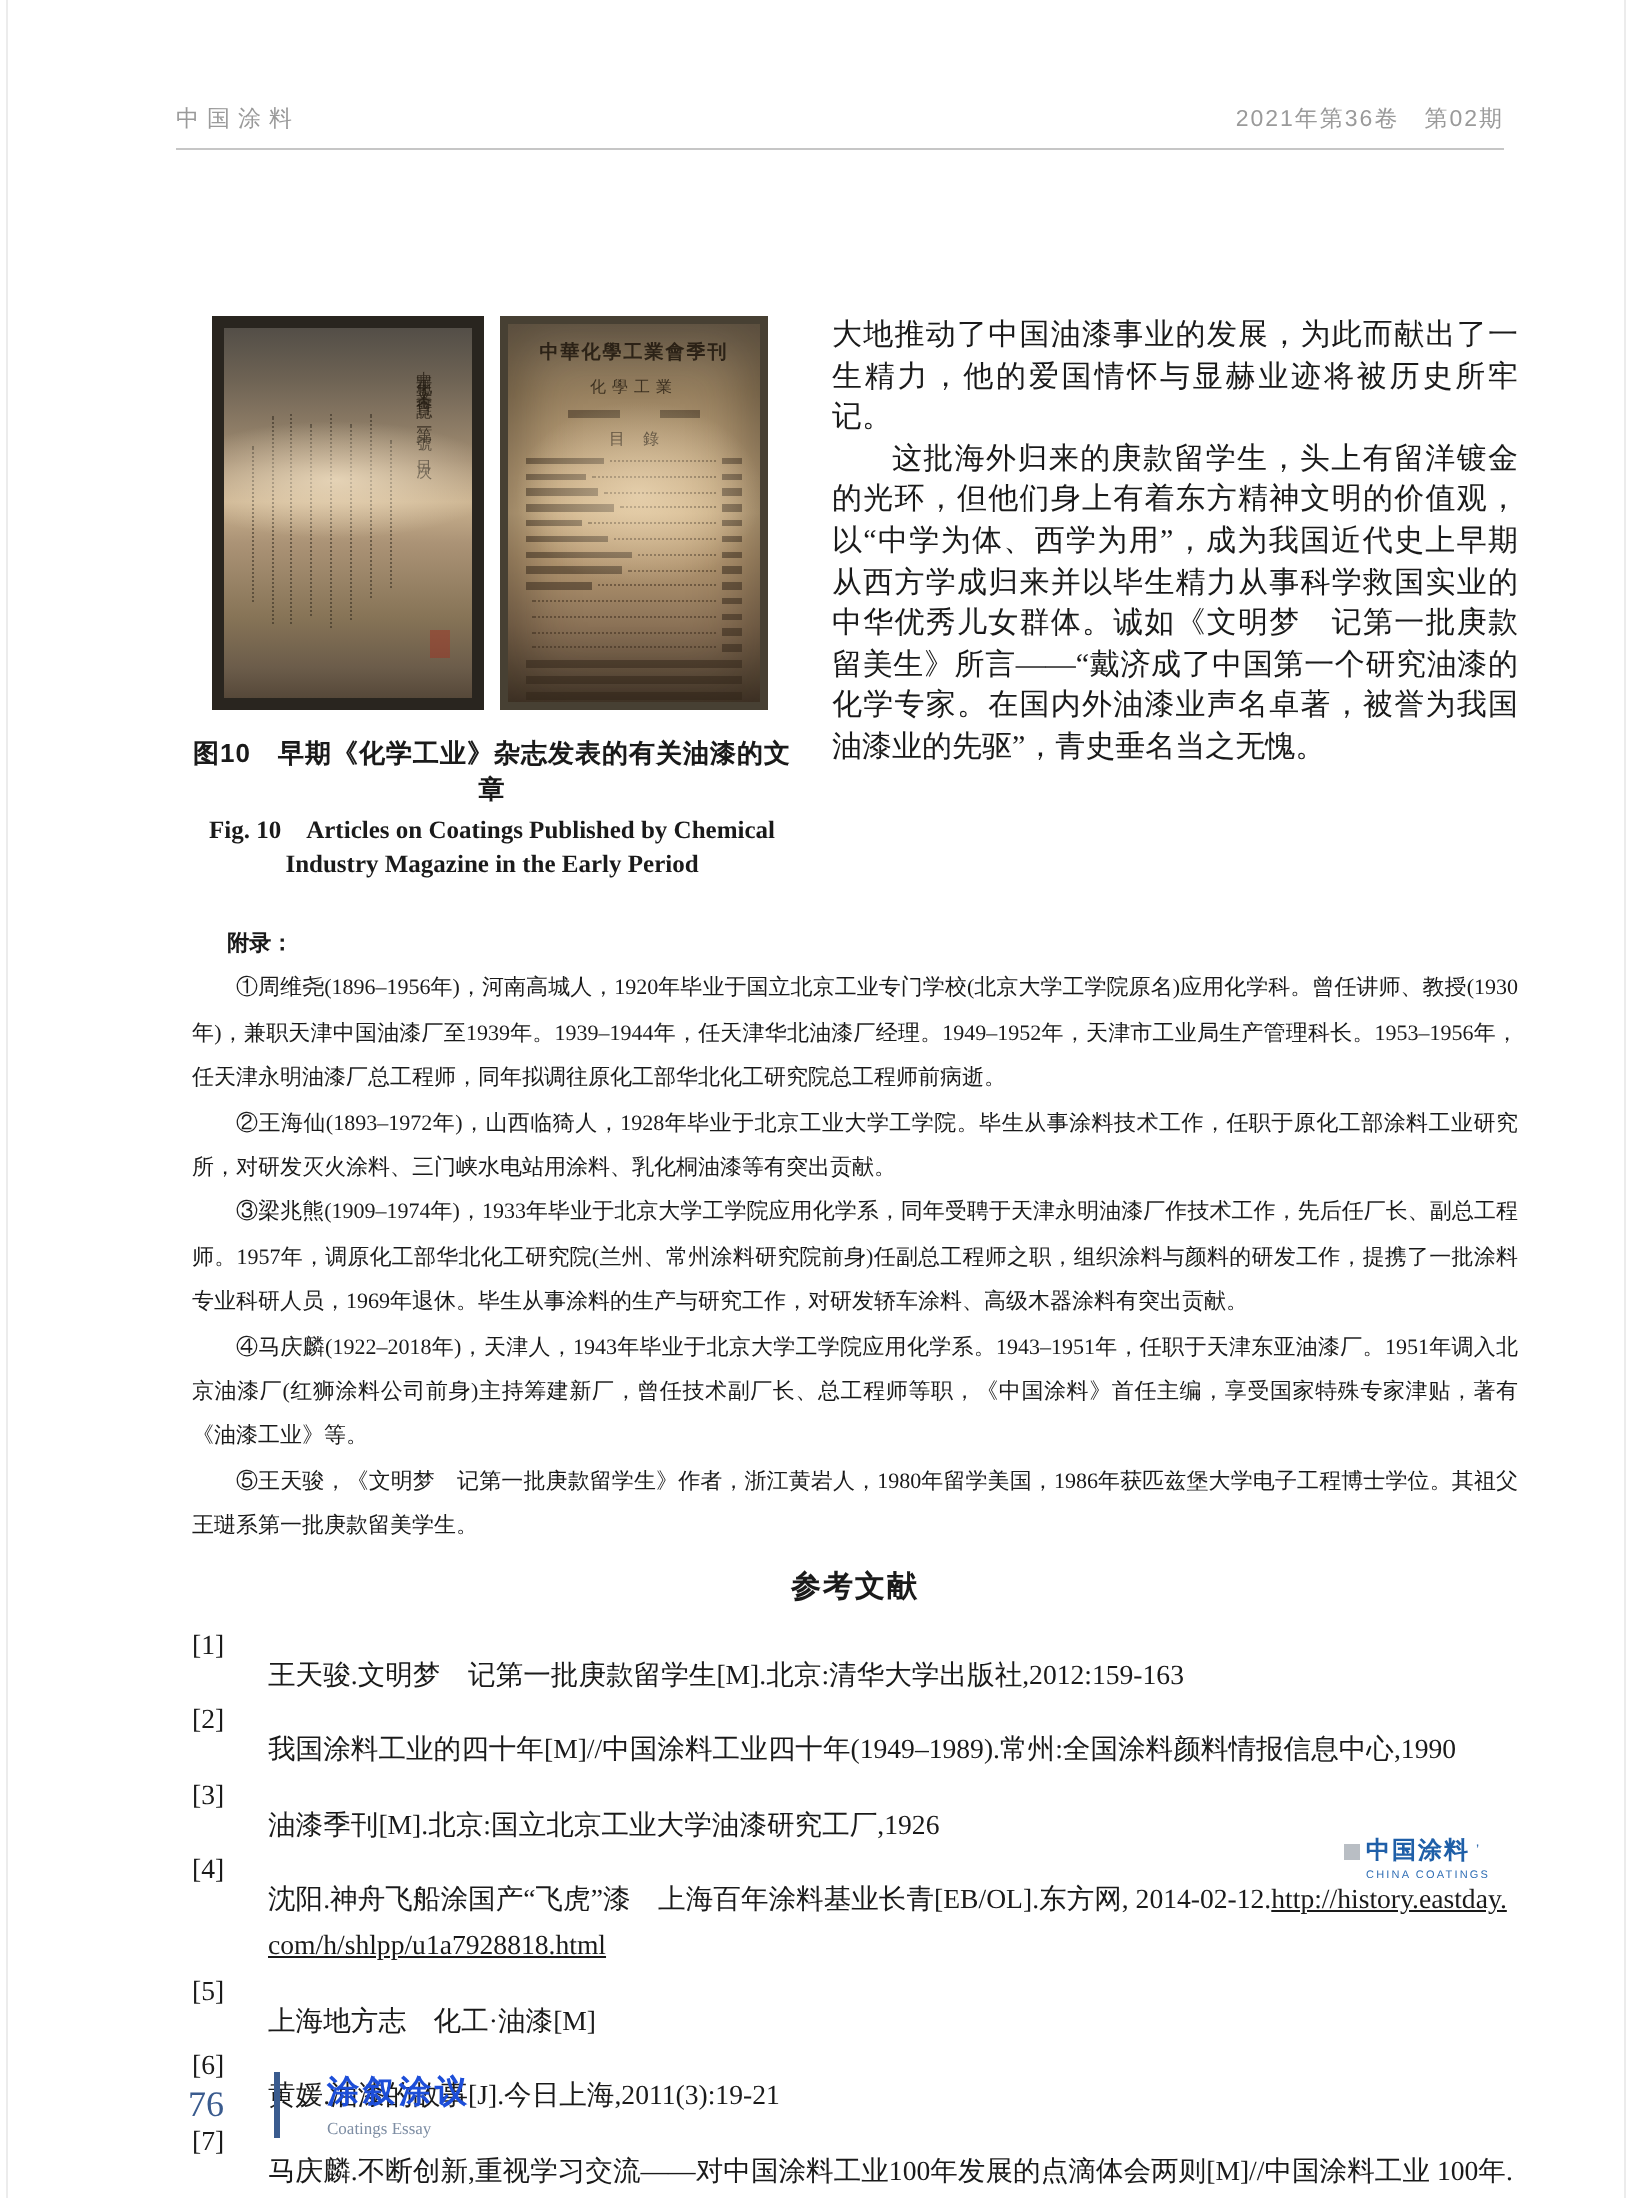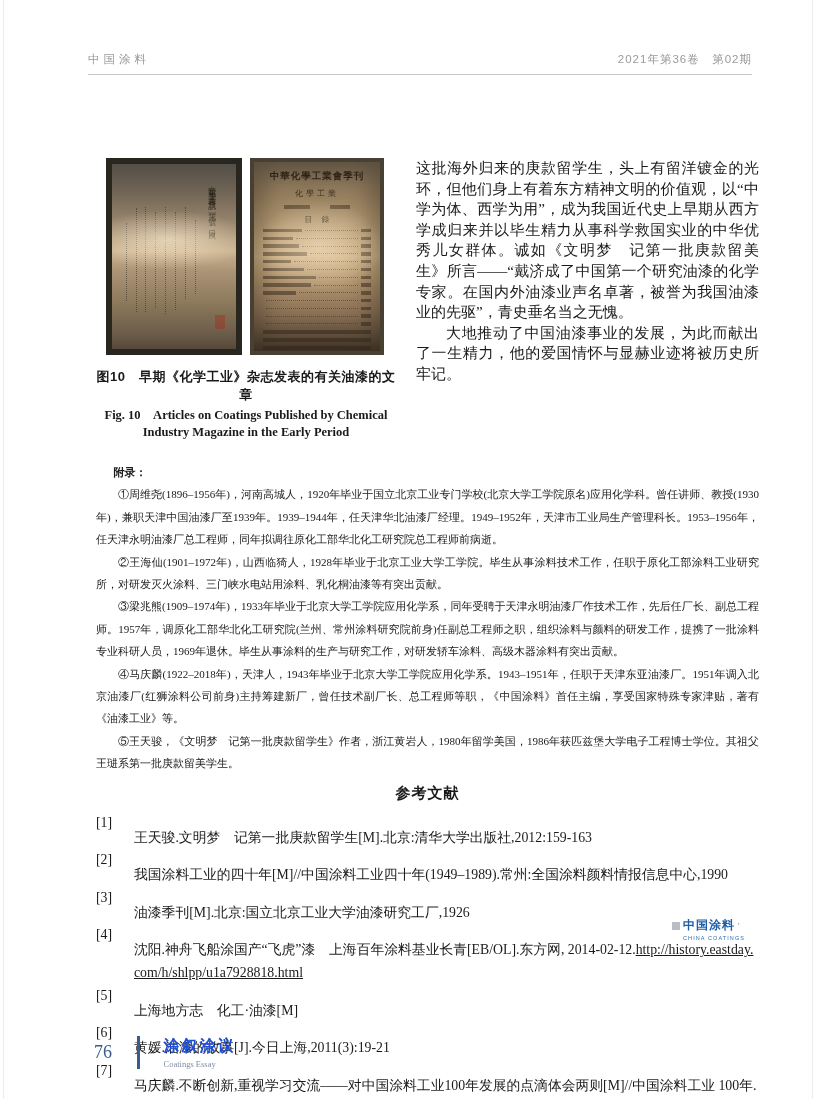--- a/index.html
+++ b/index.html
@@ -220,29 +220,29 @@
         <div class="figcap">
           <div class="zh">图10　早期《化学工业》杂志发表的有关油漆的文章</div>
           <div class="en">
             <span>Fig. 10　Articles on Coatings Published by Chemical</span><br>
             <span>Industry Magazine in the Early Period</span>
           </div>
         </div>
       </div>
 
       <div class="intro">
+        <p>大地推动了中国油漆事业的发展，为此而献出了一生精力，他的爱国情怀与显赫业迹将被历史所牢记。</p>
         <p>这批海外归来的庚款留学生，头上有留洋镀金的光环，但他们身上有着东方精神文明的价值观，以“中学为体、西学为用”，成为我国近代史上早期从西方学成归来并以毕生精力从事科学救国实业的中华优秀儿女群体。诚如《文明梦　记第一批庚款留美生》所言——“戴济成了中国第一个研究油漆的化学专家。在国内外油漆业声名卓著，被誉为我国油漆业的先驱”，青史垂名当之无愧。</p>
-        <p>大地推动了中国油漆事业的发展，为此而献出了一生精力，他的爱国情怀与显赫业迹将被历史所牢记。</p>
       </div>
     </div>
 
     <div class="appendix">
       <p class="apx-title">附录：</p>
       <p class="item">①周维尧(1896–1956年)，河南高城人，1920年毕业于国立北京工业专门学校(北京大学工学院原名)应用化学科。曾任讲师、教授(1930年)，兼职天津中国油漆厂至1939年。1939–1944年，任天津华北油漆厂经理。1949–1952年，天津市工业局生产管理科长。1953–1956年，任天津永明油漆厂总工程师，同年拟调往原化工部华北化工研究院总工程师前病逝。</p>
-      <p class="item">②王海仙(1901–1972年)，山西临猗人，1928年毕业于北京工业大学工学院。毕生从事涂料技术工作，任职于原化工部涂料工业研究所，对研发灭火涂料、三门峡水电站用涂料、乳化桐油漆等有突出贡献。</p>
+      <p class="item">②王海仙(1893–1972年)，山西临猗人，1928年毕业于北京工业大学工学院。毕生从事涂料技术工作，任职于原化工部涂料工业研究所，对研发灭火涂料、三门峡水电站用涂料、乳化桐油漆等有突出贡献。</p>
       <p class="item">③梁兆熊(1909–1974年)，1933年毕业于北京大学工学院应用化学系，同年受聘于天津永明油漆厂作技术工作，先后任厂长、副总工程师。1957年，调原化工部华北化工研究院(兰州、常州涂料研究院前身)任副总工程师之职，组织涂料与颜料的研发工作，提携了一批涂料专业科研人员，1969年退休。毕生从事涂料的生产与研究工作，对研发轿车涂料、高级木器涂料有突出贡献。</p>
       <p class="item">④马庆麟(1922–2018年)，天津人，1943年毕业于北京大学工学院应用化学系。1943–1951年，任职于天津东亚油漆厂。1951年调入北京油漆厂(红狮涂料公司前身)主持筹建新厂，曾任技术副厂长、总工程师等职，《中国涂料》首任主编，享受国家特殊专家津贴，著有《油漆工业》等。</p>
       <p class="item">⑤王天骏，《文明梦　记第一批庚款留学生》作者，浙江黄岩人，1980年留学美国，1986年获匹兹堡大学电子工程博士学位。其祖父王琎系第一批庚款留美学生。</p>
     </div>
 
     <div class="refs">
       <h3>参考文献</h3>
       <div class="ref-item">
         <span class="ref-tag">[1]</span>
         <span class="ref-body">王天骏.文明梦　记第一批庚款留学生[M].北京:清华大学出版社,2012:159-163</span>

